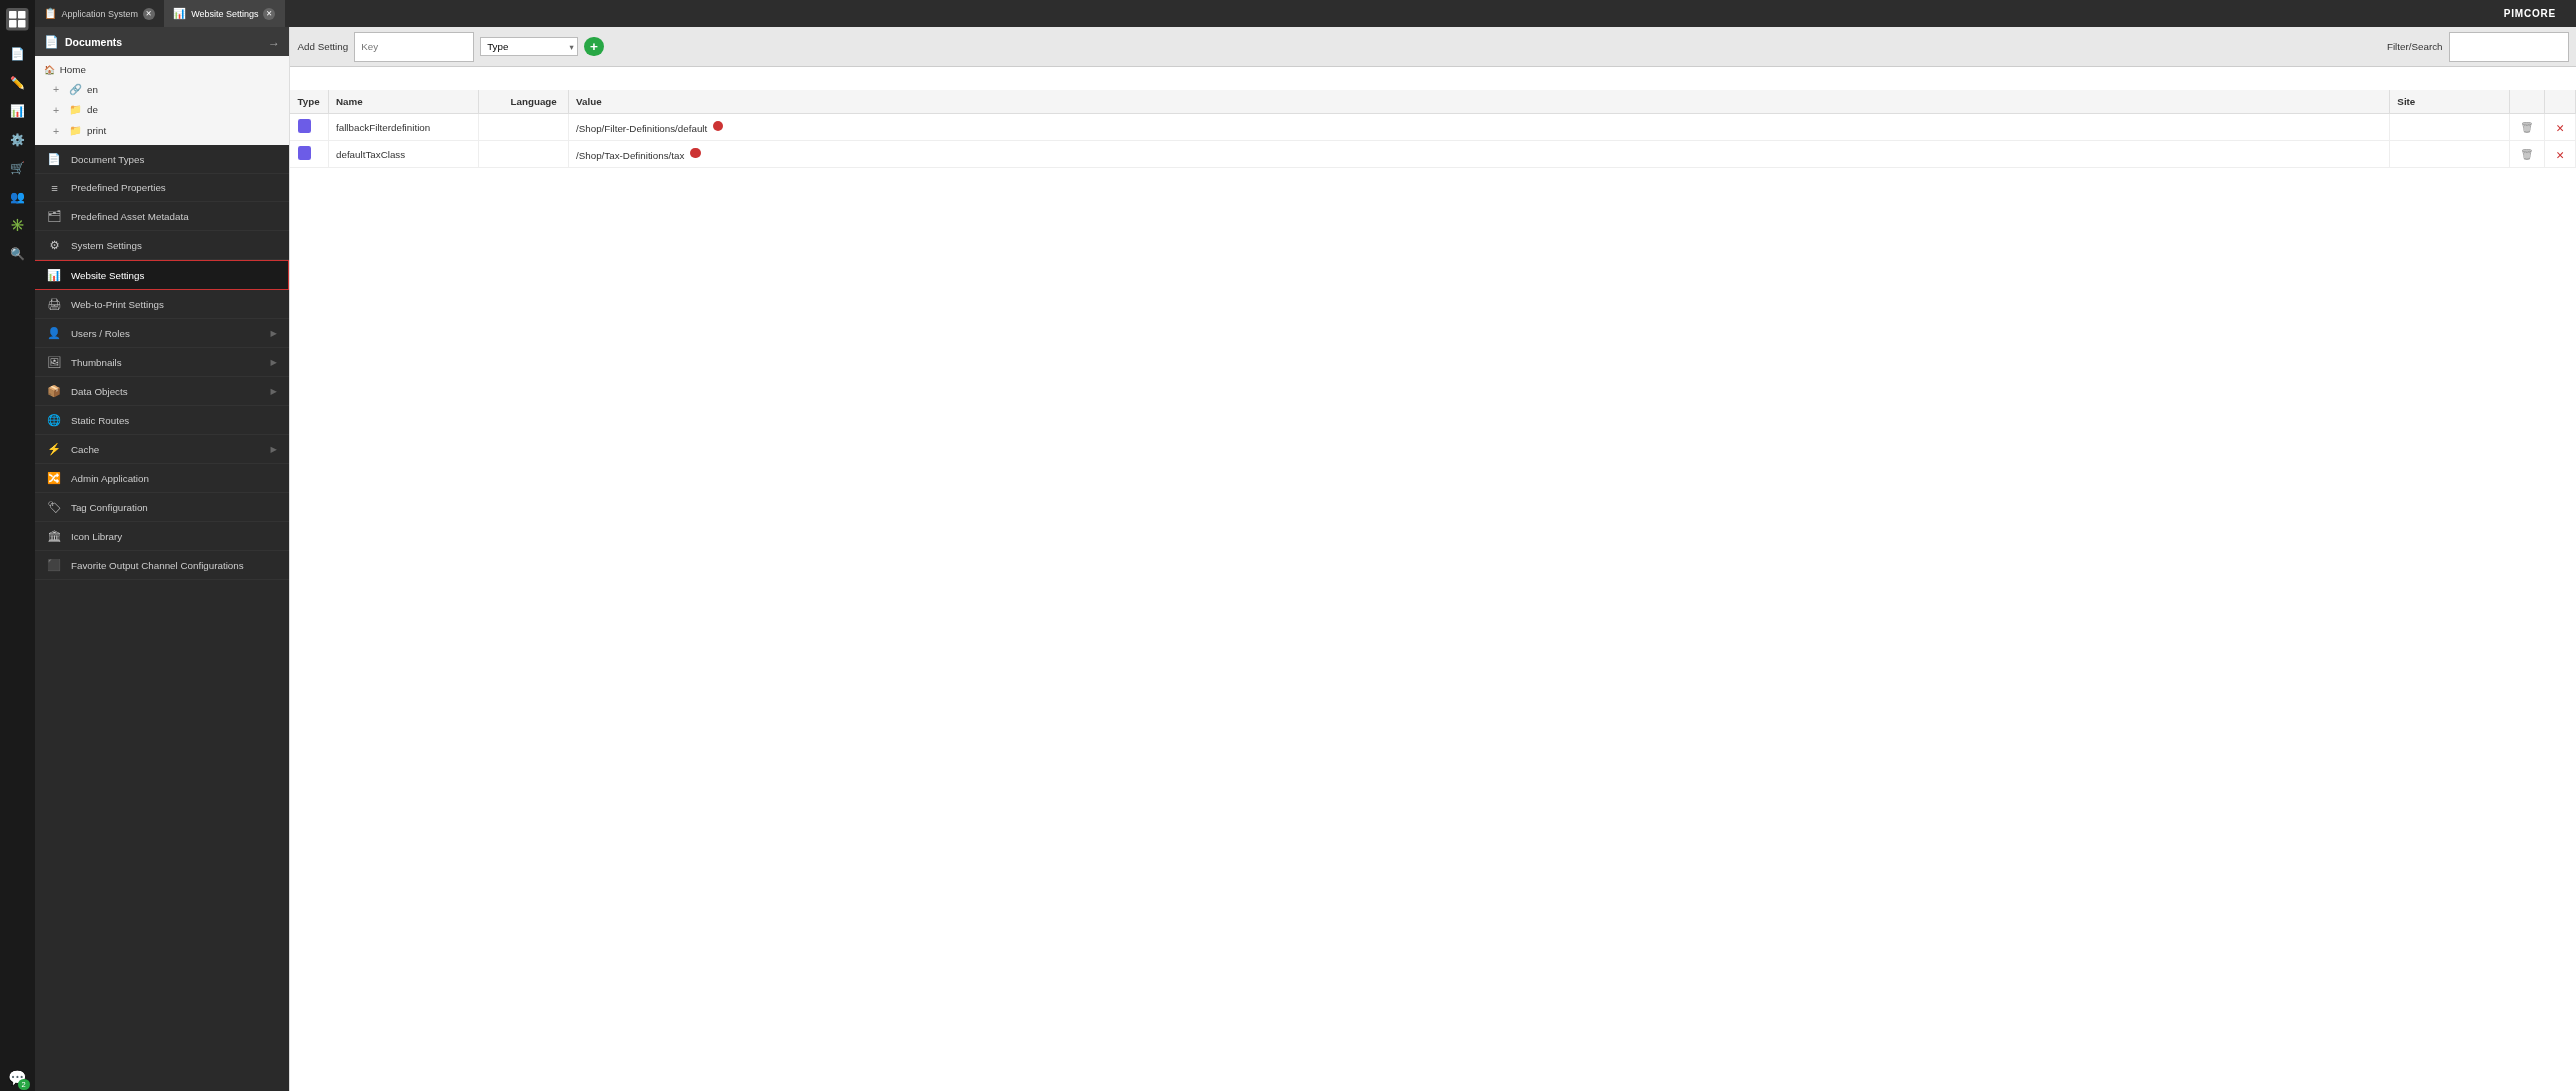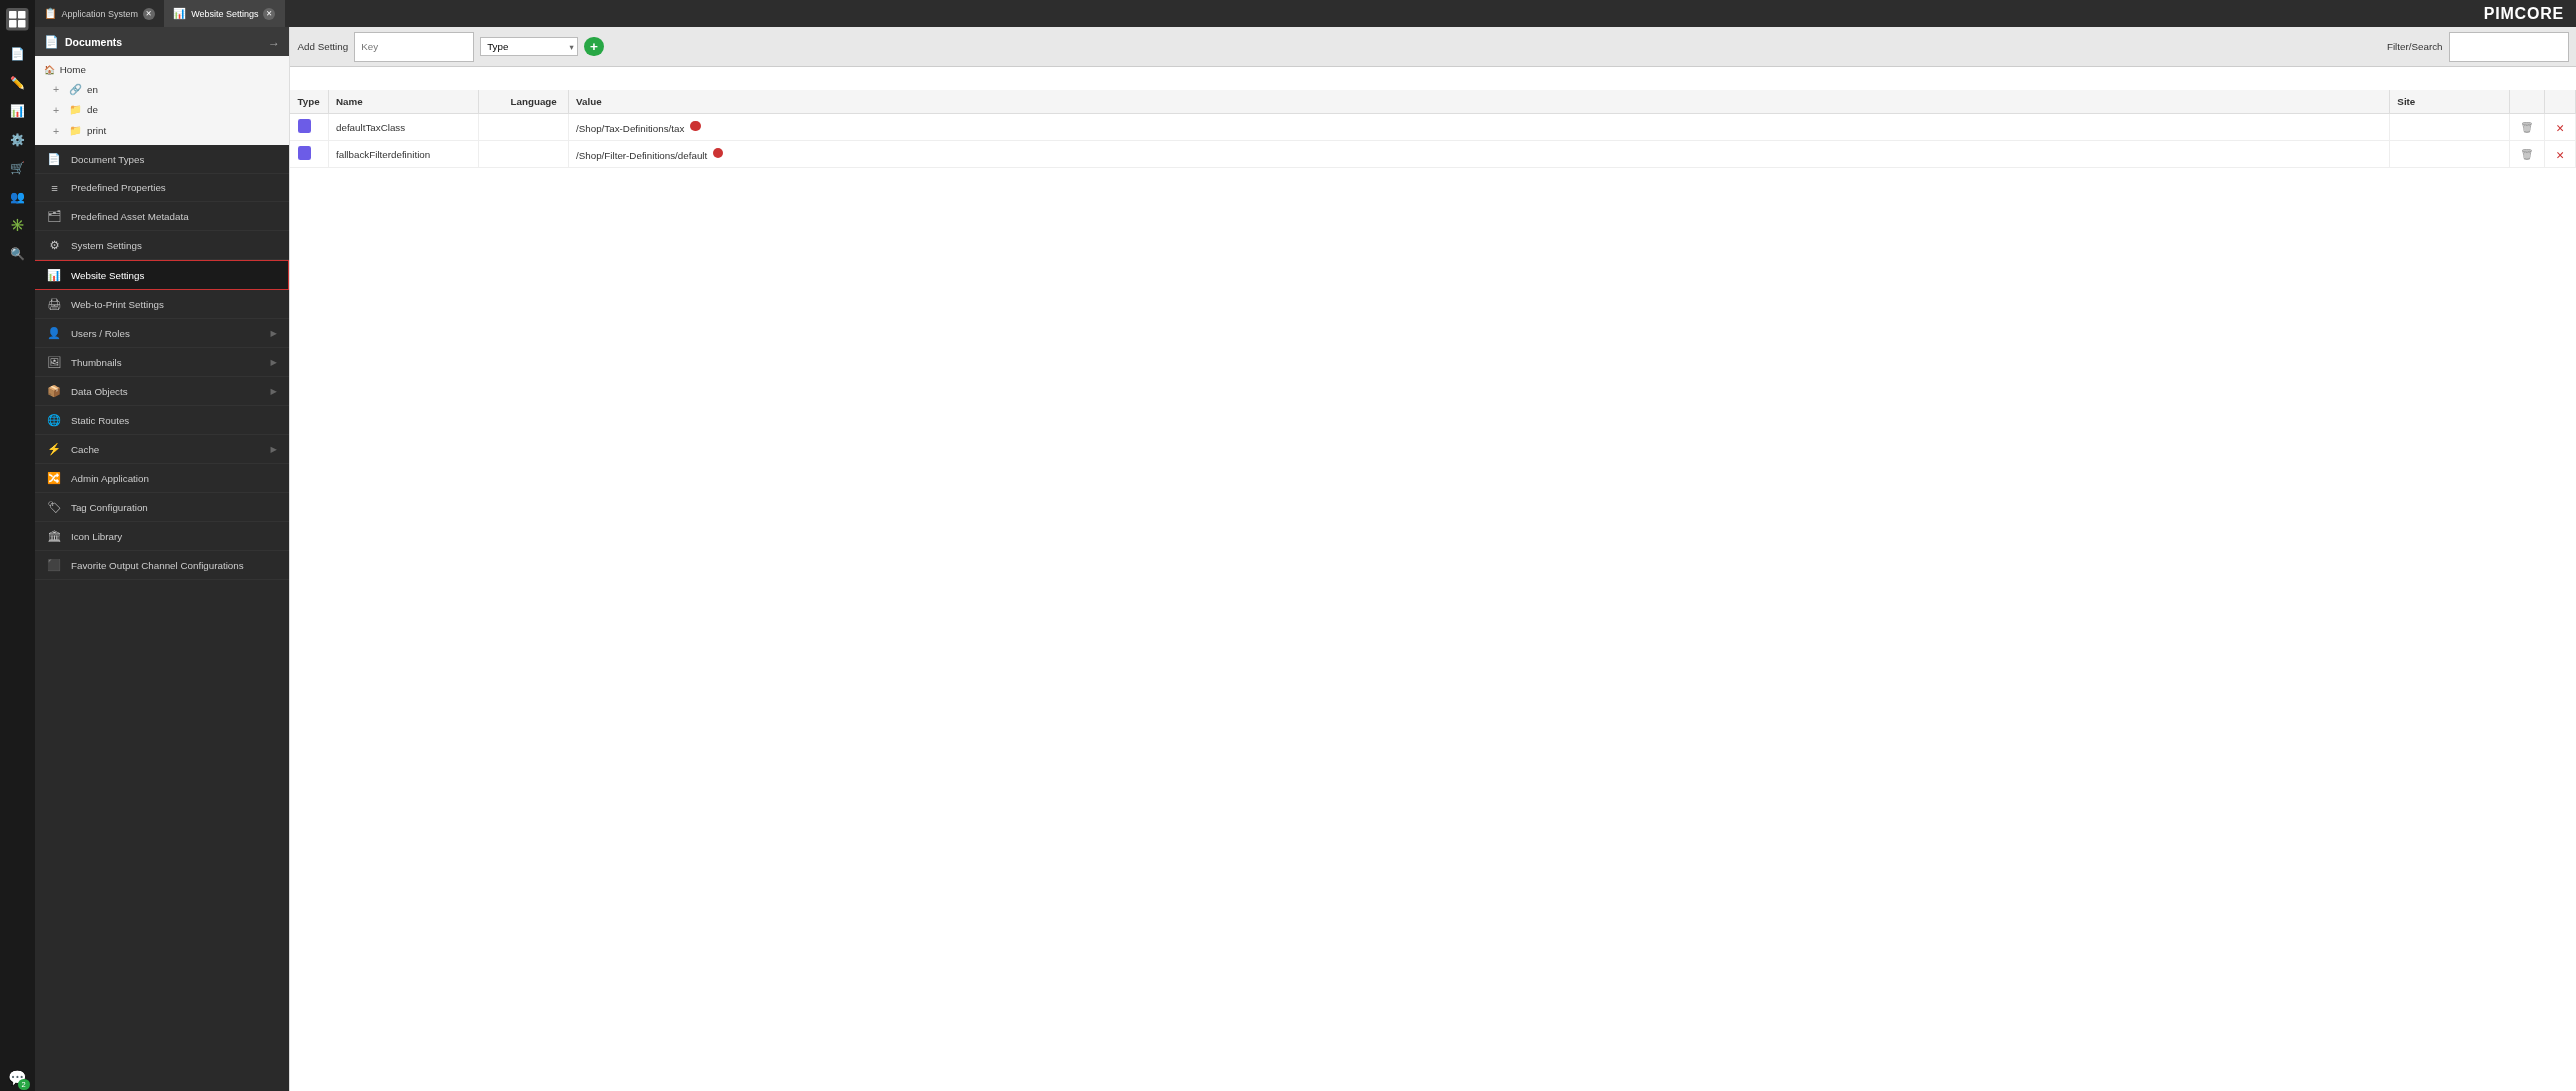--- a/index.html
+++ b/index.html
@@ -76,23 +76,23 @@
       align-items: center;
       justify-content: center;
       font-size: 7.5px;
       color: #fff;
       cursor: pointer;
     }
 
     
     .pimcore-logo {
       margin-left: auto;
-      padding-right: 12px;
+      padding-right: 20px;
       color: #fff;
-      font-size: 16px;
+      font-size: 10px;
       font-weight: bold;
       letter-spacing: 0.8px;
     }
 
     
     .content-area {
       flex: 1;
       display: flex;
       overflow: hidden;
     }
@@ -519,42 +519,42 @@
               <th style="width:120px;">Site</th>
               <th style="width:22.5px;"></th>
               <th style="width:22.5px;"></th>
             </tr>
           </thead>
           <tbody>
             <tr>
               <td>
                 <span class="type-icon" style="display:inline-block; width:13.5px; height:13.5px; background:#6c5ce7; border-radius:2.3px;"></span>
               </td>
+              <td>fallbackFilterdefinition</td>
+              <td></td>
+              <td>
+                <span>/Shop/Filter-Definitions/default</span>
+                <span class="red-dot"></span>
+              </td>
+              <td></td>
+              <td>
+                <span class="action-icon">🗑</span>
+              </td>
+              <td>
+                <span class="action-icon delete-icon">✕</span>
+              </td>
+            </tr>
+            <tr>
+              <td>
+                <span class="type-icon" style="display:inline-block; width:13.5px; height:13.5px; background:#6c5ce7; border-radius:2.3px;"></span>
+              </td>
               <td>defaultTaxClass</td>
               <td></td>
               <td>
                 <span>/Shop/Tax-Definitions/tax</span>
-                <span class="red-dot"></span>
-              </td>
-              <td></td>
-              <td>
-                <span class="action-icon">🗑</span>
-              </td>
-              <td>
-                <span class="action-icon delete-icon">✕</span>
-              </td>
-            </tr>
-            <tr>
-              <td>
-                <span class="type-icon" style="display:inline-block; width:13.5px; height:13.5px; background:#6c5ce7; border-radius:2.3px;"></span>
-              </td>
-              <td>fallbackFilterdefinition</td>
-              <td></td>
-              <td>
-                <span>/Shop/Filter-Definitions/default</span>
                 <span class="red-dot"></span>
               </td>
               <td></td>
               <td>
                 <span class="action-icon">🗑</span>
               </td>
               <td>
                 <span class="action-icon delete-icon">✕</span>
               </td>
             </tr>

